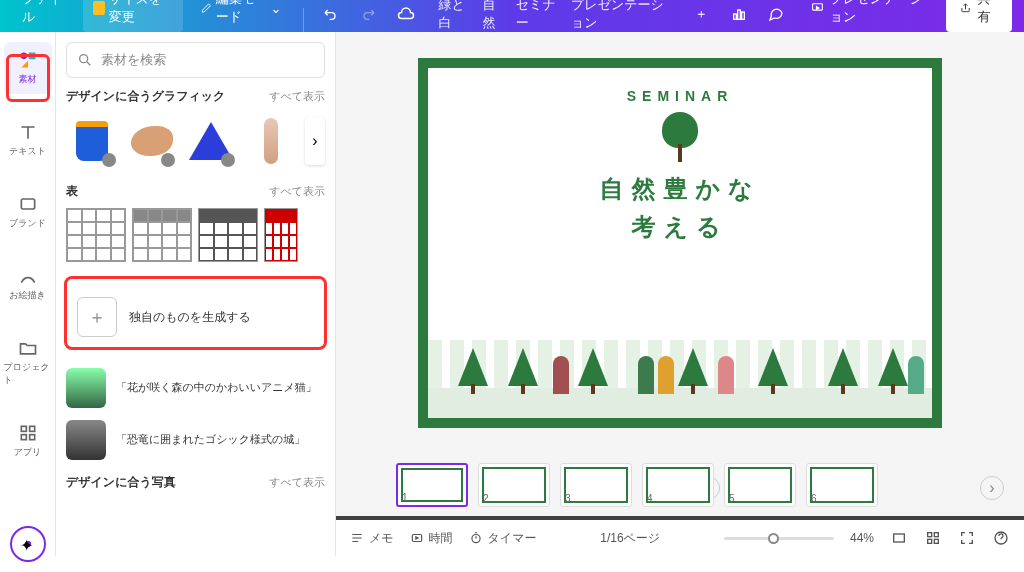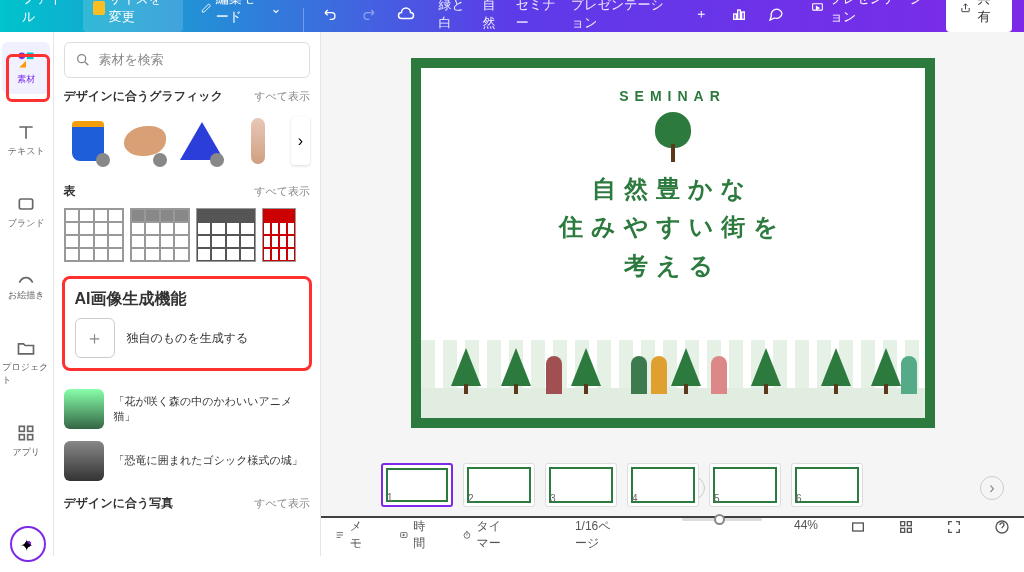--- a/index.html
+++ b/index.html
@@ -65,21 +65,21 @@
 .tree-s::after{content:"";position:absolute;left:50%;bottom:0;transform:translateX(-50%);width:4px;height:10px;background:#5a3a1a}
 .person{position:absolute;bottom:24px;width:16px;height:38px;background:#2d7a3e;border-radius:8px 8px 0 0}
 .thumbs{height:62px;display:flex;align-items:center;gap:10px;padding:0 60px;overflow-x:auto}
 .thumb-nav{width:24px;height:24px;border:1px solid #ccc;border-radius:50%;display:flex;align-items:center;justify-content:center;cursor:pointer;color:#888;position:absolute}
 .thumb-nav.l{left:360px;bottom:56px}
 .thumb-nav.r{right:20px;bottom:56px}
 .thumb{width:72px;height:44px;background:#fff;border:1px solid #ddd;border-radius:3px;position:relative;cursor:pointer;flex-shrink:0}
 .thumb.active{border:2px solid #7d2ae8}
 .thumb-num{position:absolute;left:4px;bottom:2px;font-size:10px;color:#666}
 .thumb-inner{position:absolute;inset:3px;border:2px solid #2d7a3e}
-.bottombar{height:40px;border-top:2px solid #404040;display:flex;align-items:flex-start;padding:0 14px;gap:32px;font-size:12px;color:#555;background:#fff}
+.bottombar{height:40px;border-top:4px solid #404040;display:flex;align-items:center;padding:0 14px;gap:16px;font-size:12px;color:#555;background:#fff}
 .bb-btn{display:flex;align-items:center;gap:5px;cursor:pointer}
 .bb-spacer{flex:1}
 .zoom-slider{width:110px;height:3px;background:#ddd;border-radius:2px;position:relative}
 .zoom-thumb{position:absolute;left:40%;top:-4px;width:11px;height:11px;background:#fff;border:2px solid #888;border-radius:50%}
 .bb-ico{width:18px;height:18px;display:flex;align-items:center;justify-content:center;cursor:pointer}
 .fab{position:absolute;left:10px;bottom:10px;width:36px;height:36px;border-radius:50%;background:#fff;border:2px solid #7d2ae8;display:flex;align-items:center;justify-content:center;cursor:pointer;z-index:20}
 .fab-ico{width:16px;height:16px;background:radial-gradient(circle,#7d2ae8 30%,transparent 30%)}
 </style>
 </head>
 <body>
@@ -305,21 +305,20 @@
             <div></div>
             <div></div>
             <div></div>
             <div></div>
             <div></div>
           </div>
       </div>
     </div>
 
     <div class="ai-sec">
-      <div class="sec-title">AI画像生成機能</div>
       <div class="ai-gen">
         <div class="ai-plus">＋</div>
         <span class="ai-label">独自のものを生成する</span>
       </div>
     </div>
 
     <div class="sug">
       <div class="sug-thumb" style="background:linear-gradient(#8fa,#364)"></div>
       <span class="sug-text">「花が咲く森の中のかわいいアニメ猫」</span>
     </div>
@@ -336,21 +335,20 @@
     </div>
   </div>
 
   <div class="canvas-area">
     <div class="canvas-wrap">
       <div class="slide">
         <div class="slide-seminar">SEMINAR</div>
         <div class="slide-tree"></div>
         <div class="slide-title">
           <div>自然豊かな</div>
-          <div>住みやすい街を</div>
           <div>考える</div>
         </div>
         <div class="slide-scene">
           <div class="skyline"></div>
           <div class="ground"></div>
           <div class="tree-s" style="left:30px"></div>
           <div class="tree-s" style="left:80px"></div>
           <div class="tree-s" style="left:150px"></div>
           <div class="person" style="left:125px;background:#a05050"></div>
           <div class="tree-s" style="left:250px"></div>

